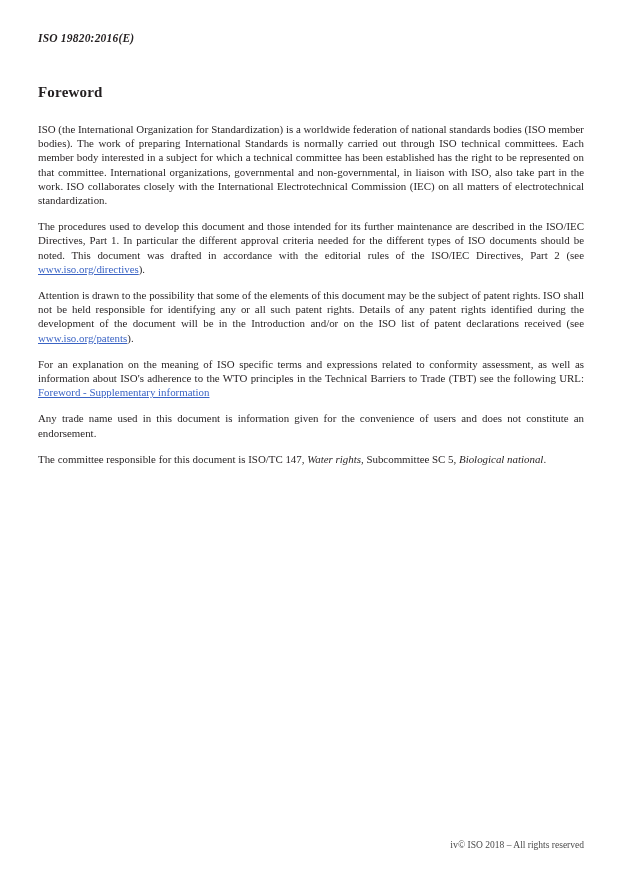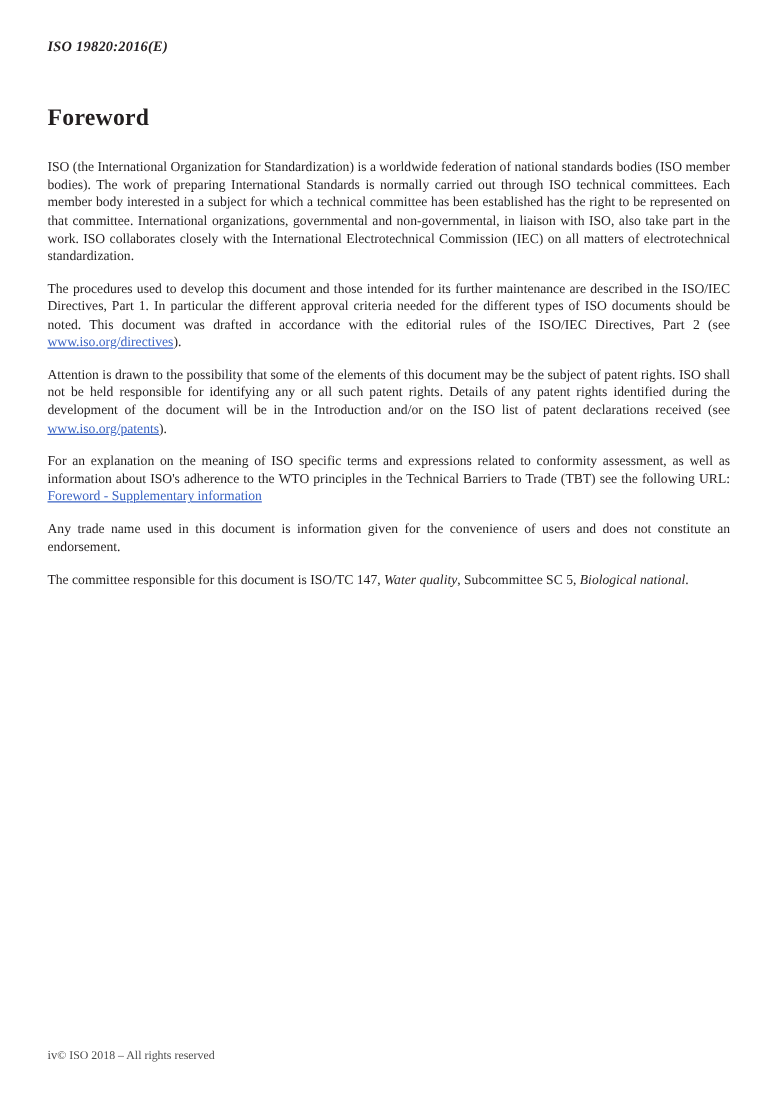--- a/index.html
+++ b/index.html
@@ -18,21 +18,21 @@
     color: #231f20;
     overflow: hidden;
   }
   .doc-header {
     font-size: 11.5px;
     font-weight: bold;
     letter-spacing: 0.2px;
     font-style: italic;
   }
   h1.foreword-title {
-    font-size: 19px;
+    font-size: 15px;
     font-weight: bold;
     margin: 40px 0 21px 0;
     letter-spacing: 0.2px;
   }
   .body-text p {
     font-size: 10.9px;
     line-height: 14.2px;
     text-align: justify;
     margin: 0 0 12px 0;
   }
@@ -44,21 +44,21 @@
   }
   .body-text em {
     font-style: italic;
   }
   .page-footer {
     position: absolute;
     left: 38px;
     right: 36px;
     bottom: 26px;
     display: flex;
-    justify-content: flex-start;
+    justify-content: flex-end;
     align-items: baseline;
     font-size: 9.5px;
     color: #4a4a4a;
   }
   .footer-page-num {
     font-size: 10px;
   }
 </style>
 </head>
 <body>
@@ -68,21 +68,21 @@
   <div class="doc-header">ISO 19820:2016(E)</div>
 
   <h1 class="foreword-title">Foreword</h1>
 
   <div class="body-text" id="foreword-body">
       <p><span>ISO (the International Organization for Standardization) is a worldwide federation of national standards bodies (ISO member bodies). The work of preparing International Standards is normally carried out through ISO technical committees. Each member body interested in a subject for which a technical committee has been established has the right to be represented on that committee. International organizations, governmental and non-governmental, in liaison with ISO, also take part in the work. ISO collaborates closely with the International Electrotechnical Commission (IEC) on all matters of electrotechnical standardization.</span></p>
       <p><span>The procedures used to develop this document and those intended for its further maintenance are described in the ISO/IEC Directives, Part 1. In particular the different approval criteria needed for the different types of ISO documents should be noted. This document was drafted in accordance with the editorial rules of the ISO/IEC Directives, Part 2 (see </span><a href="#">www.iso.org/directives</a><span>).</span></p>
       <p><span>Attention is drawn to the possibility that some of the elements of this document may be the subject of patent rights. ISO shall not be held responsible for identifying any or all such patent rights. Details of any patent rights identified during the development of the document will be in the Introduction and/or on the ISO list of patent declarations received (see </span><a href="#">www.iso.org/patents</a><span>).</span></p>
       <p><span>For an explanation on the meaning of ISO specific terms and expressions related to conformity assessment, as well as information about ISO's adherence to the WTO principles in the Technical Barriers to Trade (TBT) see the following URL: </span><a href="#">Foreword - Supplementary information</a></p>
       <p><span>Any trade name used in this document is information given for the convenience of users and does not constitute an endorsement.</span></p>
-      <p><span>The committee responsible for this document is ISO/TC 147, </span><em>Water quality</em><span>, Subcommittee SC 5, </span><em>Biological national</em><span>.</span></p>
+      <p><span>The committee responsible for this document is ISO/TC 147, </span><em>Water rights</em><span>, Subcommittee SC 5, </span><em>Biological national</em><span>.</span></p>
     </div>
 
   <div class="page-footer">
     <span class="footer-page-num">iv</span>
     <span class="footer-copyright">© ISO 2018 – All rights reserved</span>
   </div>
 
 </div>
 
 </body></html>

